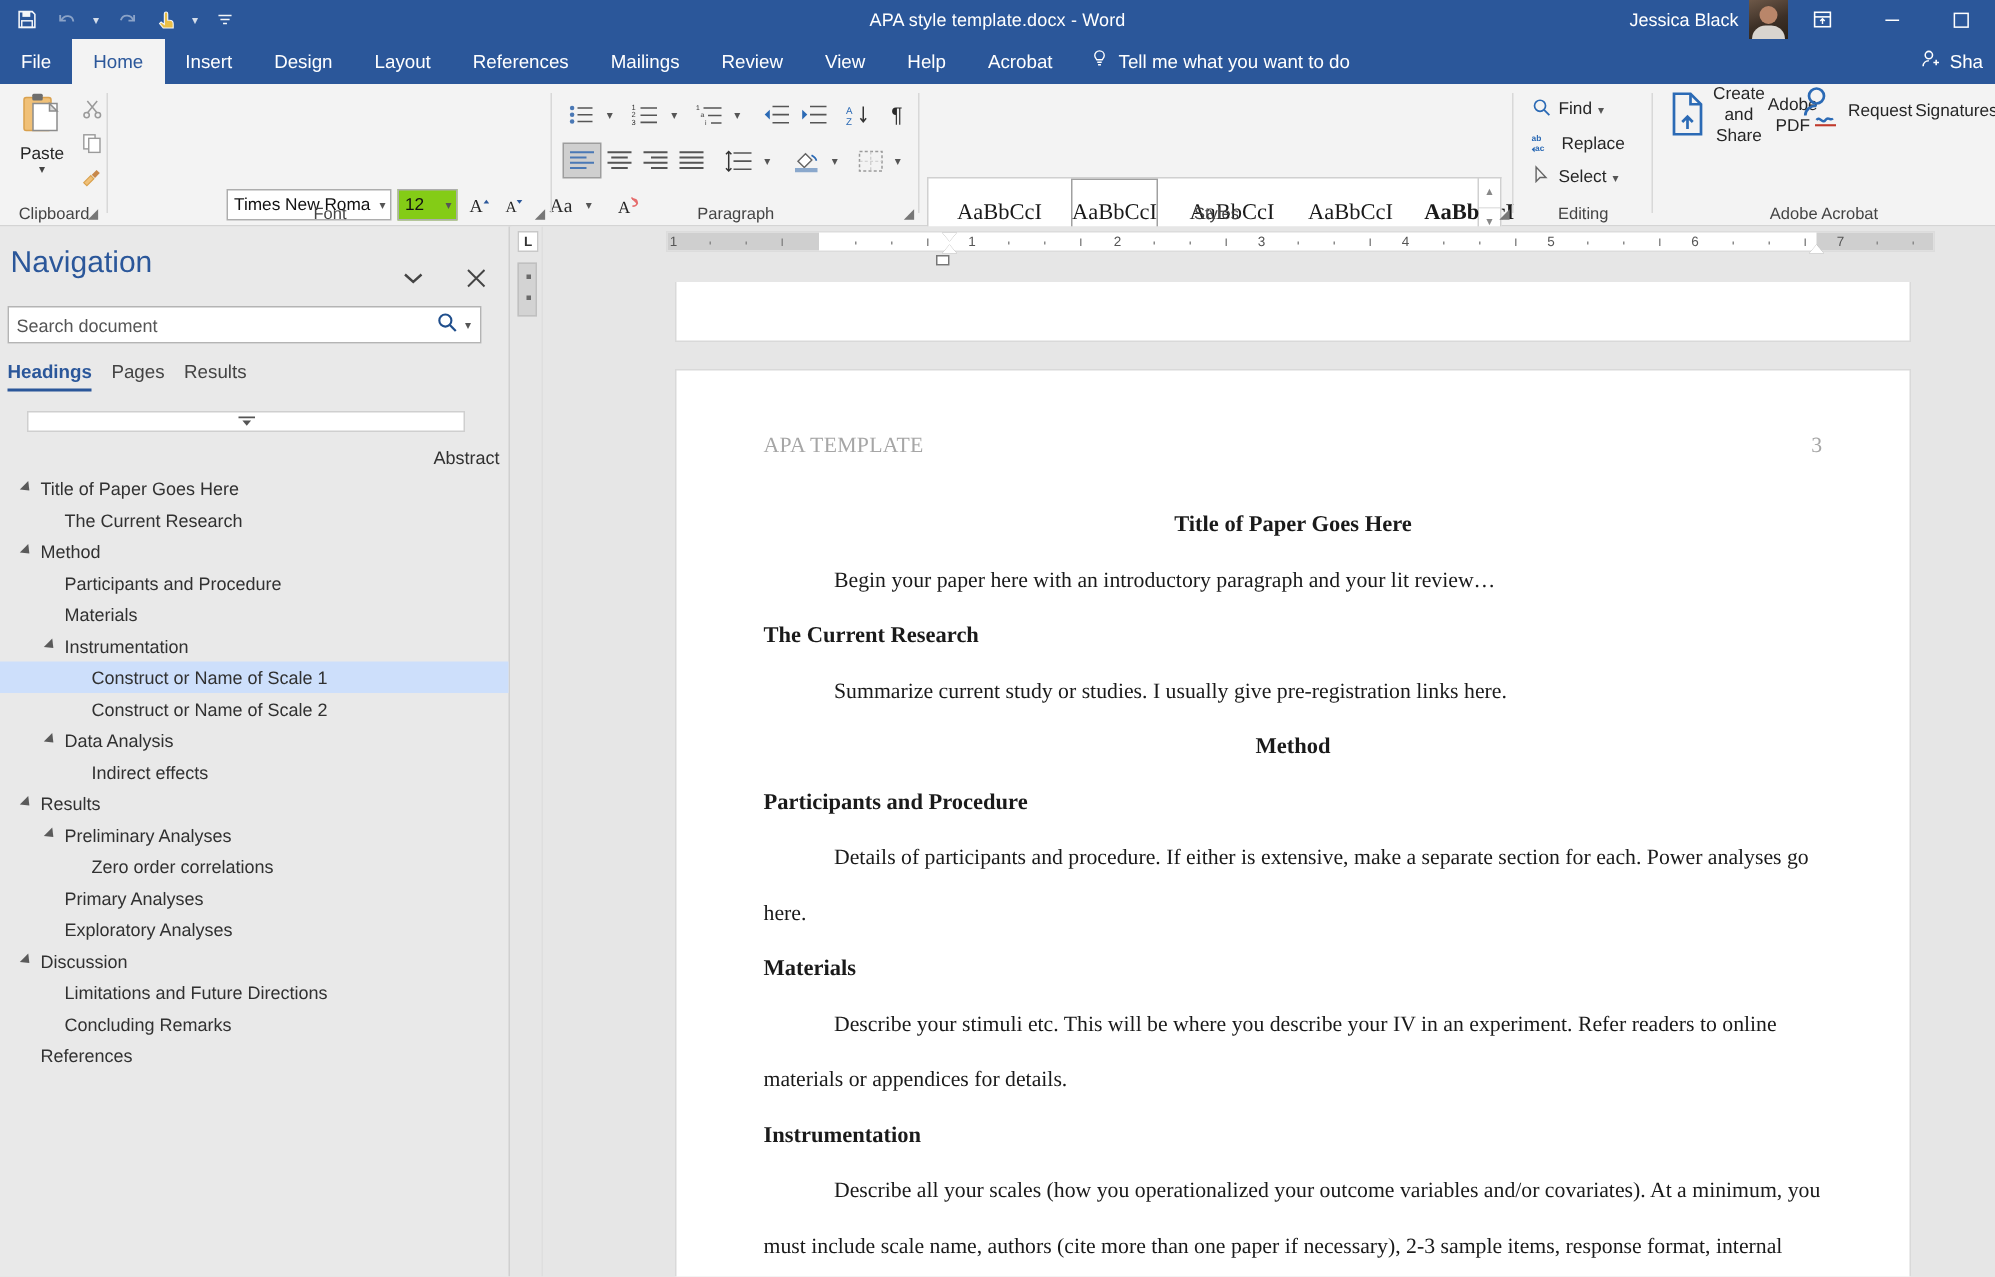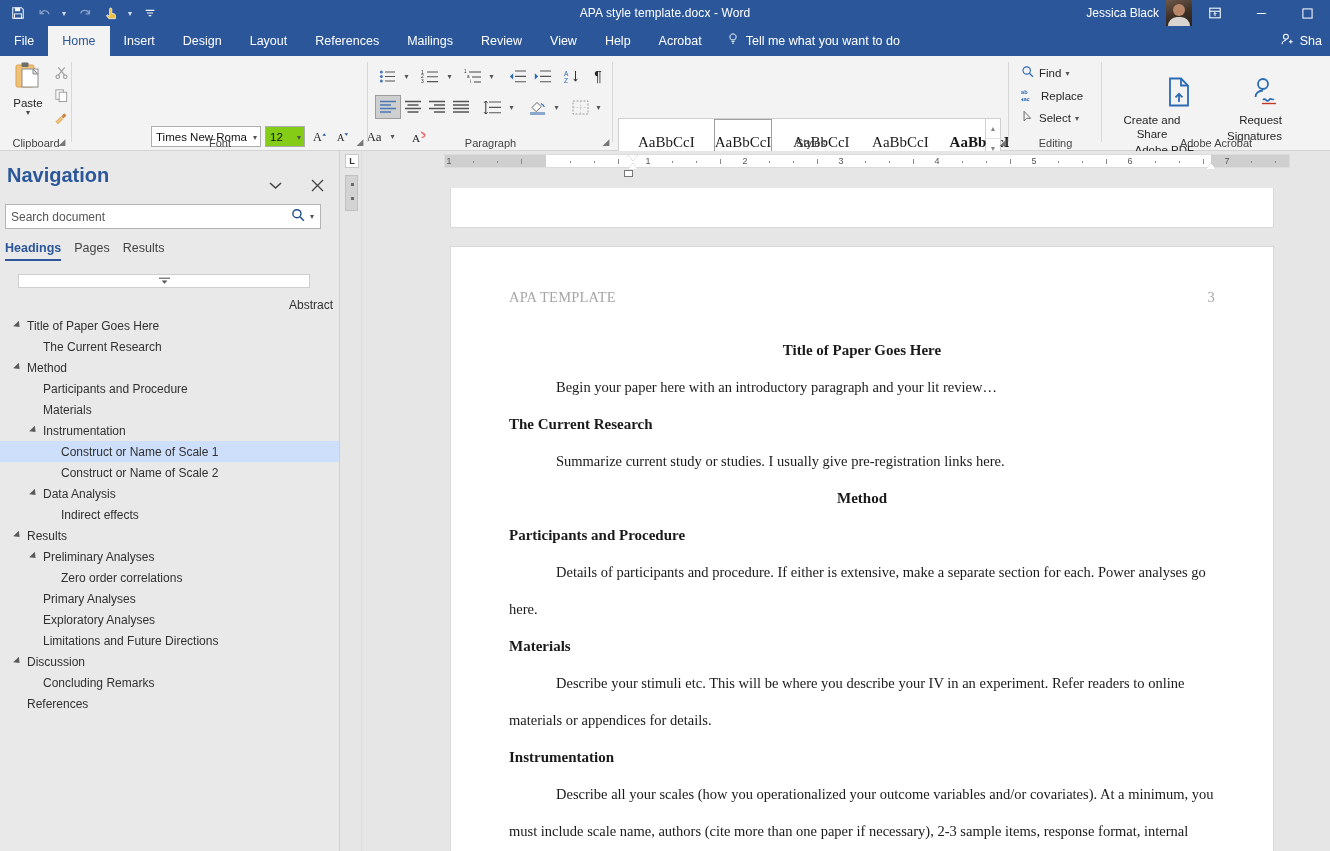--- a/index.html
+++ b/index.html
@@ -135,32 +135,32 @@
   }
   .sty-scroll div:last-child { border-bottom:none; }
 
   
   .editrow {
     position:absolute; display:flex; align-items:center; gap:4px;
     font-size:11.5px; color:#262626; height:20px;
   }
   
   .acro {
-    position:absolute; top:20px; width:84px; display:flex; flex-direction:column;
-    align-items:flex-end; gap:2px;
+    position:absolute; top:0; width:84px; display:flex; flex-direction:row;
+    align-items:center; gap:2px;
   }
   .acro-lab { font-size:11.5px; color:#262626; text-align:center; line-height:14px; }
 
   
   .navpane {
     position:absolute; left:0; top:151px; width:340px; height:700px;
     background:#e9e9e9; border-right:1px solid #d0d0d0;
   }
   .nav-title {
-    position:absolute; left:7px; top:13px; font-size:20px; color:#2b579a; font-weight:700;
+    position:absolute; left:7px; top:13px; font-size:20px; color:#2b579a; font-weight:400;
   }
   .nav-hdrbtn {
     position:absolute; top:24px; width:20px; height:20px; display:flex;
     align-items:center; justify-content:center; color:#444;
   }
   .searchbox {
     position:absolute; left:5px; top:53px; width:316px; height:25px;
     background:#fff; border:1px solid #b4b4b4; display:flex; align-items:center;
   }
   .searchbox input {
@@ -817,29 +817,29 @@
           <span class="navlabel">Zero order correlations</span>
         </div>
         <div class="navitem" style="padding-left: 26px;">
           <span class="tri"></span>
           <span class="navlabel">Primary Analyses</span>
         </div>
         <div class="navitem" style="padding-left: 26px;">
           <span class="tri"></span>
           <span class="navlabel">Exploratory Analyses</span>
         </div>
-        <div class="navitem" style="padding-left: 26px;">
-          <span class="tri"></span>
-          <span class="navlabel">Limitations and Future Directions</span>
-        </div>
         <div class="navitem" style="padding-left: 10px;">
           <span class="tri">
             <span></span>
           </span>
           <span class="navlabel">Discussion</span>
+        </div>
+        <div class="navitem" style="padding-left: 26px;">
+          <span class="tri"></span>
+          <span class="navlabel">Limitations and Future Directions</span>
         </div>
         <div class="navitem" style="padding-left: 26px;">
           <span class="tri"></span>
           <span class="navlabel">Concluding Remarks</span>
         </div>
         <div class="navitem" style="padding-left: 10px;">
           <span class="tri"></span>
           <span class="navlabel">References</span>
         </div>
       </div>

